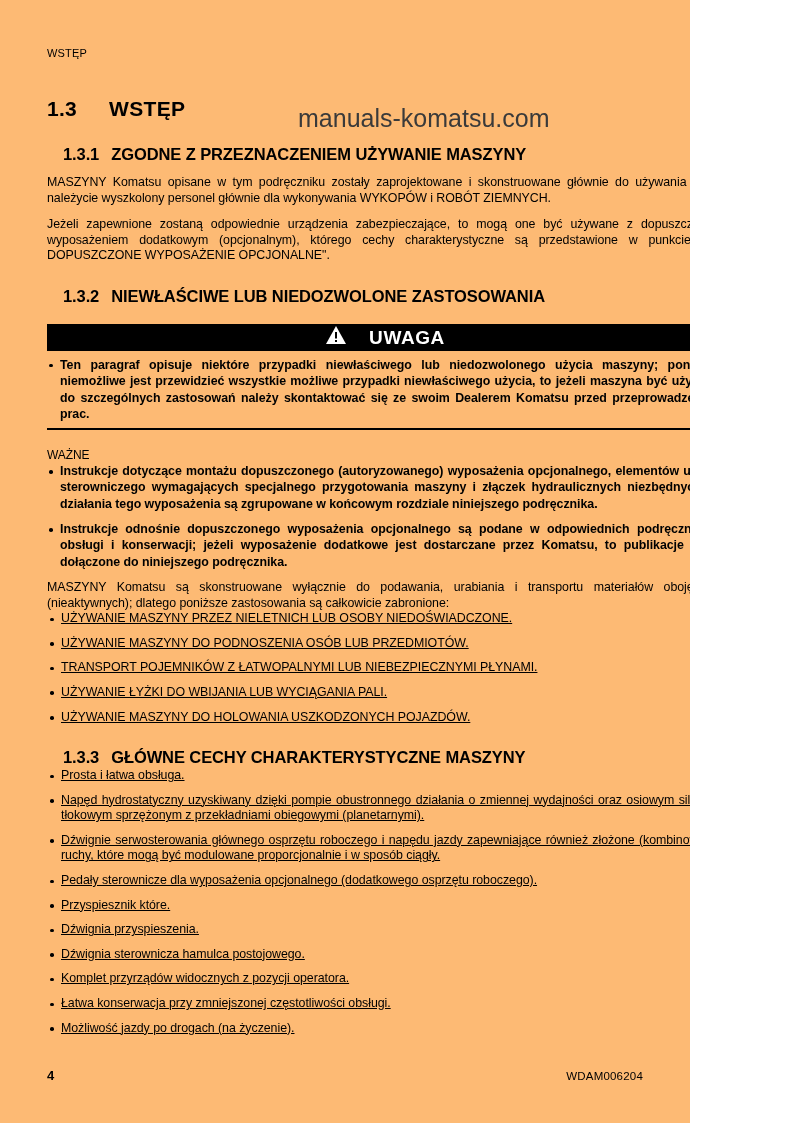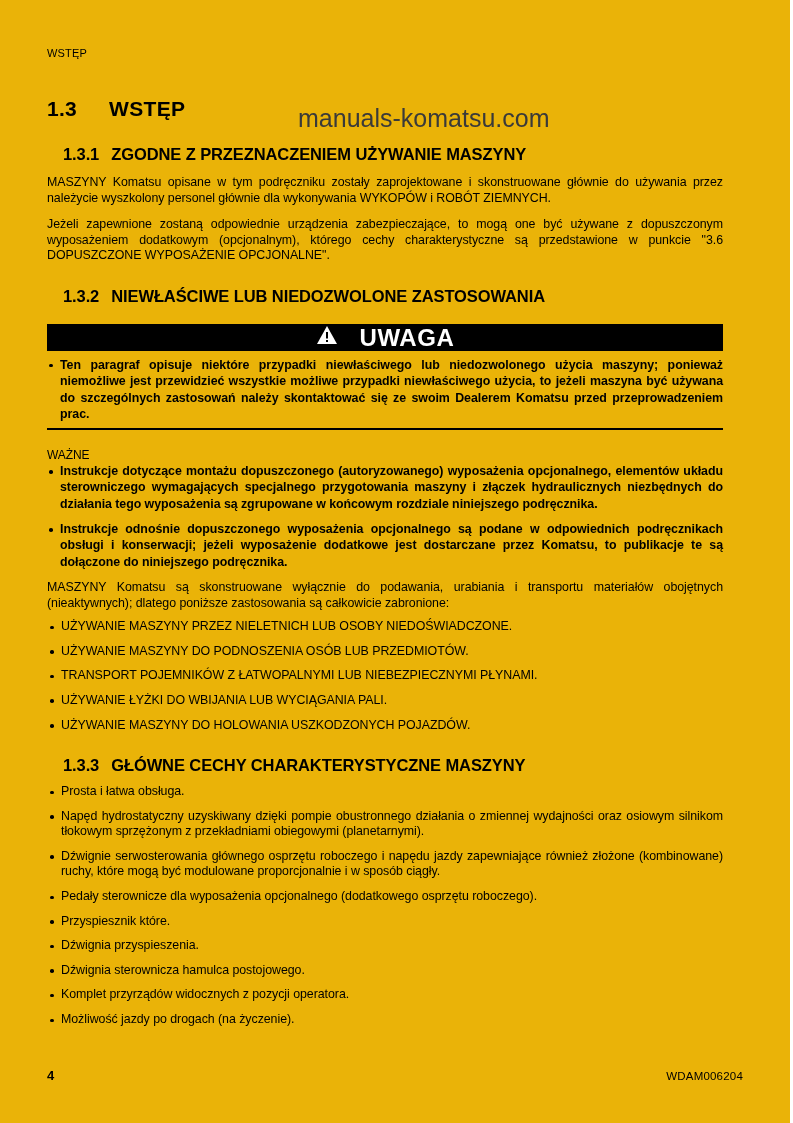--- a/index.html
+++ b/index.html
@@ -6,23 +6,23 @@
     margin: 0;
     padding: 0;
     background: #ffffff;
   }
   body {
     font-family: "Liberation Sans", sans-serif;
     color: #000000;
   }
   .page {
     position: relative;
-    width: 790px;
+    width: 690px;
     height: 1123px;
-    background: #eab308;
+    background: #fdba74;
     overflow: hidden;
     box-sizing: border-box;
   }
 
   
   .running-header {
     position: absolute;
     left: 47px;
     top: 47px;
     font-size: 11px;
@@ -84,21 +84,21 @@
     background: #000000;
     height: 27px;
     display: flex;
     align-items: center;
     justify-content: center;
     gap: 9px;
   }
   .warn-bar .tri { display: block; }
   .warn-bar .warn-label {
     color: #ffffff;
-    font-size: 24px;
+    font-size: 19px;
     font-weight: bold;
     letter-spacing: 0.6px;
     line-height: 19px;
     margin-left: 13px;
   }
   ul.warn-list {
     list-style: none;
     margin: 6px 0 0 0;
     padding: 0;
   }
@@ -156,22 +156,23 @@
     top: 7px;
     width: 3.5px;
     height: 3.5px;
     background: #000000;
     border-radius: 50%;
   }
 
   
   ul.plain-list {
     list-style: none;
-    margin: 8px 0 0 0;
-    padding: 0;
+    margin: 0 0 0 0;
+    padding: 0;
+    text-decoration: underline;
   }
   ul.plain-list li {
     position: relative;
     padding-left: 14px;
     font-size: 12.4px;
     line-height: 15.6px;
     letter-spacing: -0.05px;
     margin-top: 9px;
   }
   ul.plain-list li:first-child { margin-top: 0; }
@@ -274,20 +275,21 @@
 
     <ul class="plain-list justified">
       <li>Prosta i łatwa obsługa.</li>
       <li>Napęd hydrostatyczny  uzyskiwany dzięki pompie obustronnego działania o zmiennej wydajności oraz osiowym silnikom tłokowym sprzężonym z przekładniami obiegowymi (planetarnymi).</li>
       <li>Dźwignie serwosterowania głównego osprzętu roboczego i napędu jazdy zapewniające również złożone (kombinowane) ruchy, które mogą być modulowane proporcjonalnie i w sposób ciągły.</li>
       <li>Pedały sterownicze dla wyposażenia opcjonalnego (dodatkowego osprzętu roboczego).</li>
       <li>Przyspiesznik które.</li>
       <li>Dźwignia przyspieszenia.</li>
       <li>Dźwignia sterownicza hamulca postojowego.</li>
       <li>Komplet przyrządów widocznych z pozycji operatora.</li>
+      <li>Łatwa konserwacja przy zmniejszonej częstotliwości obsługi.</li>
       <li>Możliwość jazdy po drogach (na życzenie).</li>
     </ul>
 
   </div>
 
   <div class="footer">
     <span class="page-no">4</span>
     <span class="doc-code">WDAM006204</span>
   </div>
 

